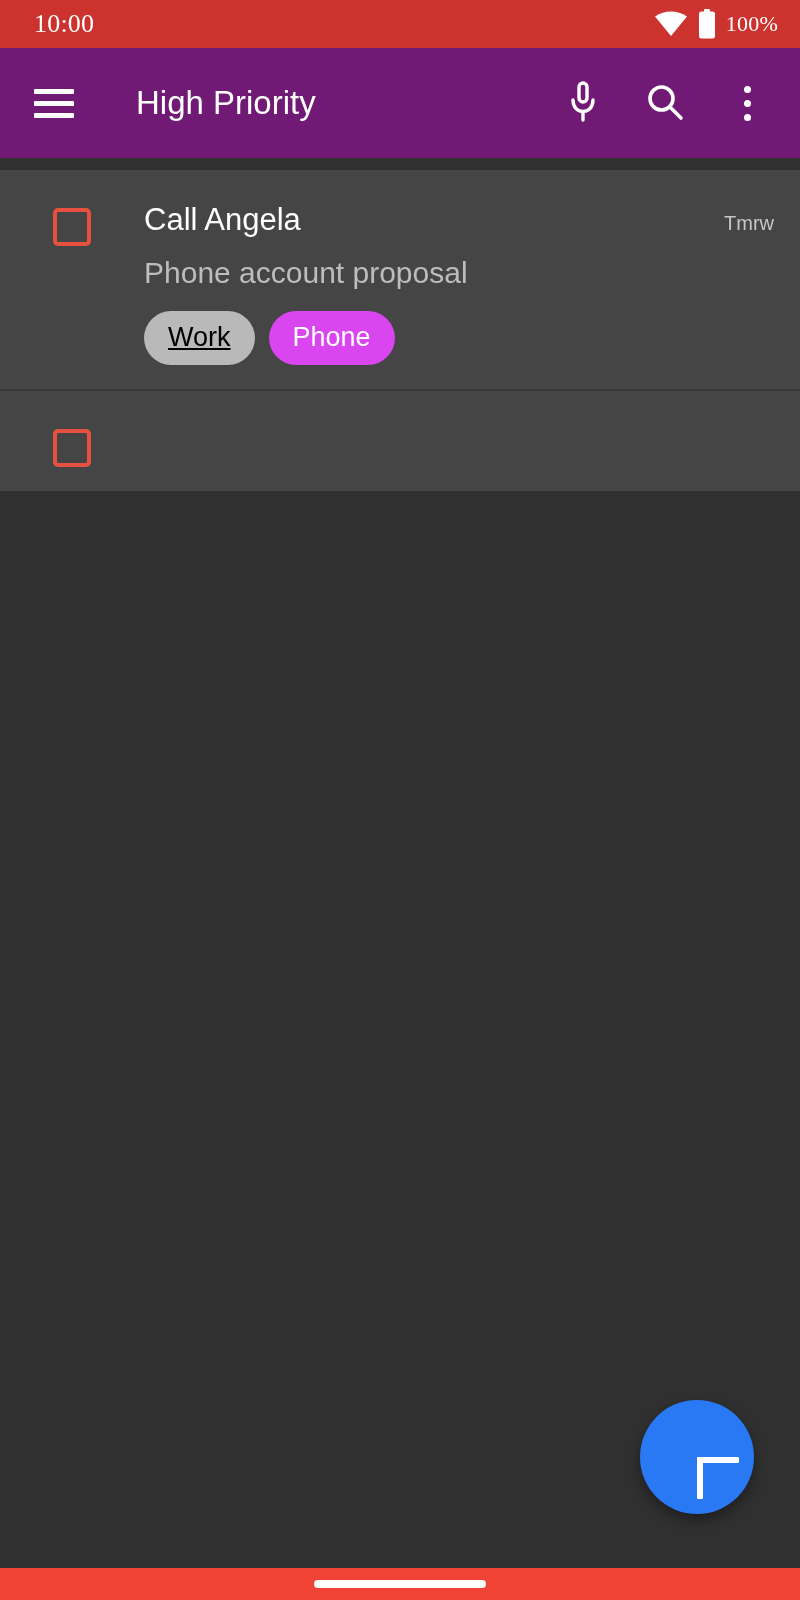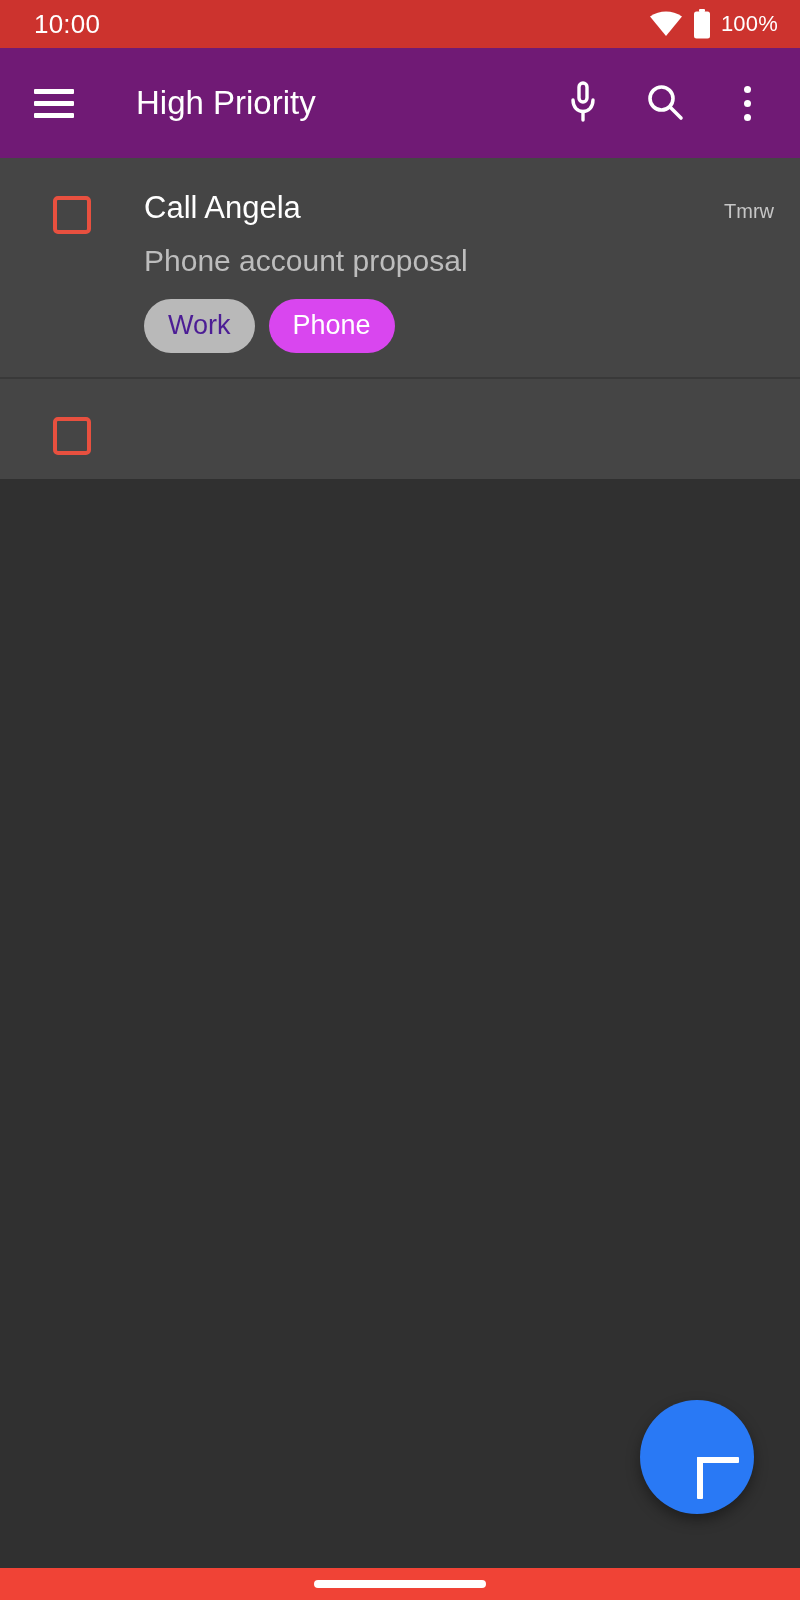--- a/index.html
+++ b/index.html
@@ -27,20 +27,21 @@
 
   
   .status-bar {
     height: 48px;
     flex: 0 0 48px;
     background: #CC332E;
     display: flex;
     align-items: center;
     justify-content: space-between;
     padding: 0 22px 0 34px;
+    font-family: Liberation Serif, serif;
   }
 
   .status-time {
     color: #ffffff;
     font-size: 26px;
     letter-spacing: 0.2px;
   }
 
   .status-right {
     display: flex;
@@ -126,20 +127,21 @@
     width: 7px;
     height: 7px;
     border-radius: 50%;
     background: #ffffff;
   }
 
   
   .task-list {
     background: #454545;
     flex: 0 0 auto;
+    margin-top: 12px;
   }
 
   .task-row {
     display: flex;
     align-items: flex-start;
     padding: 32px 26px 24px 0;
     position: relative;
     cursor: pointer;
   }
   .task-row + .task-row {
@@ -210,21 +212,22 @@
     height: 54px;
     padding: 0 24px;
     border-radius: 27px;
     font-size: 27px;
     white-space: nowrap;
     cursor: pointer;
   }
 
   .chip-filled-gray {
     background: #B9B9B9;
-    color: #4c1d95;
+    color: #000000;
+    text-decoration: underline;
   }
 
   .chip-filled-orange {
     background: #d946ef;
     color: #ffffff;
   }
 
   .chip-outlined {
     background: transparent;
     color: #D2D2D2;

